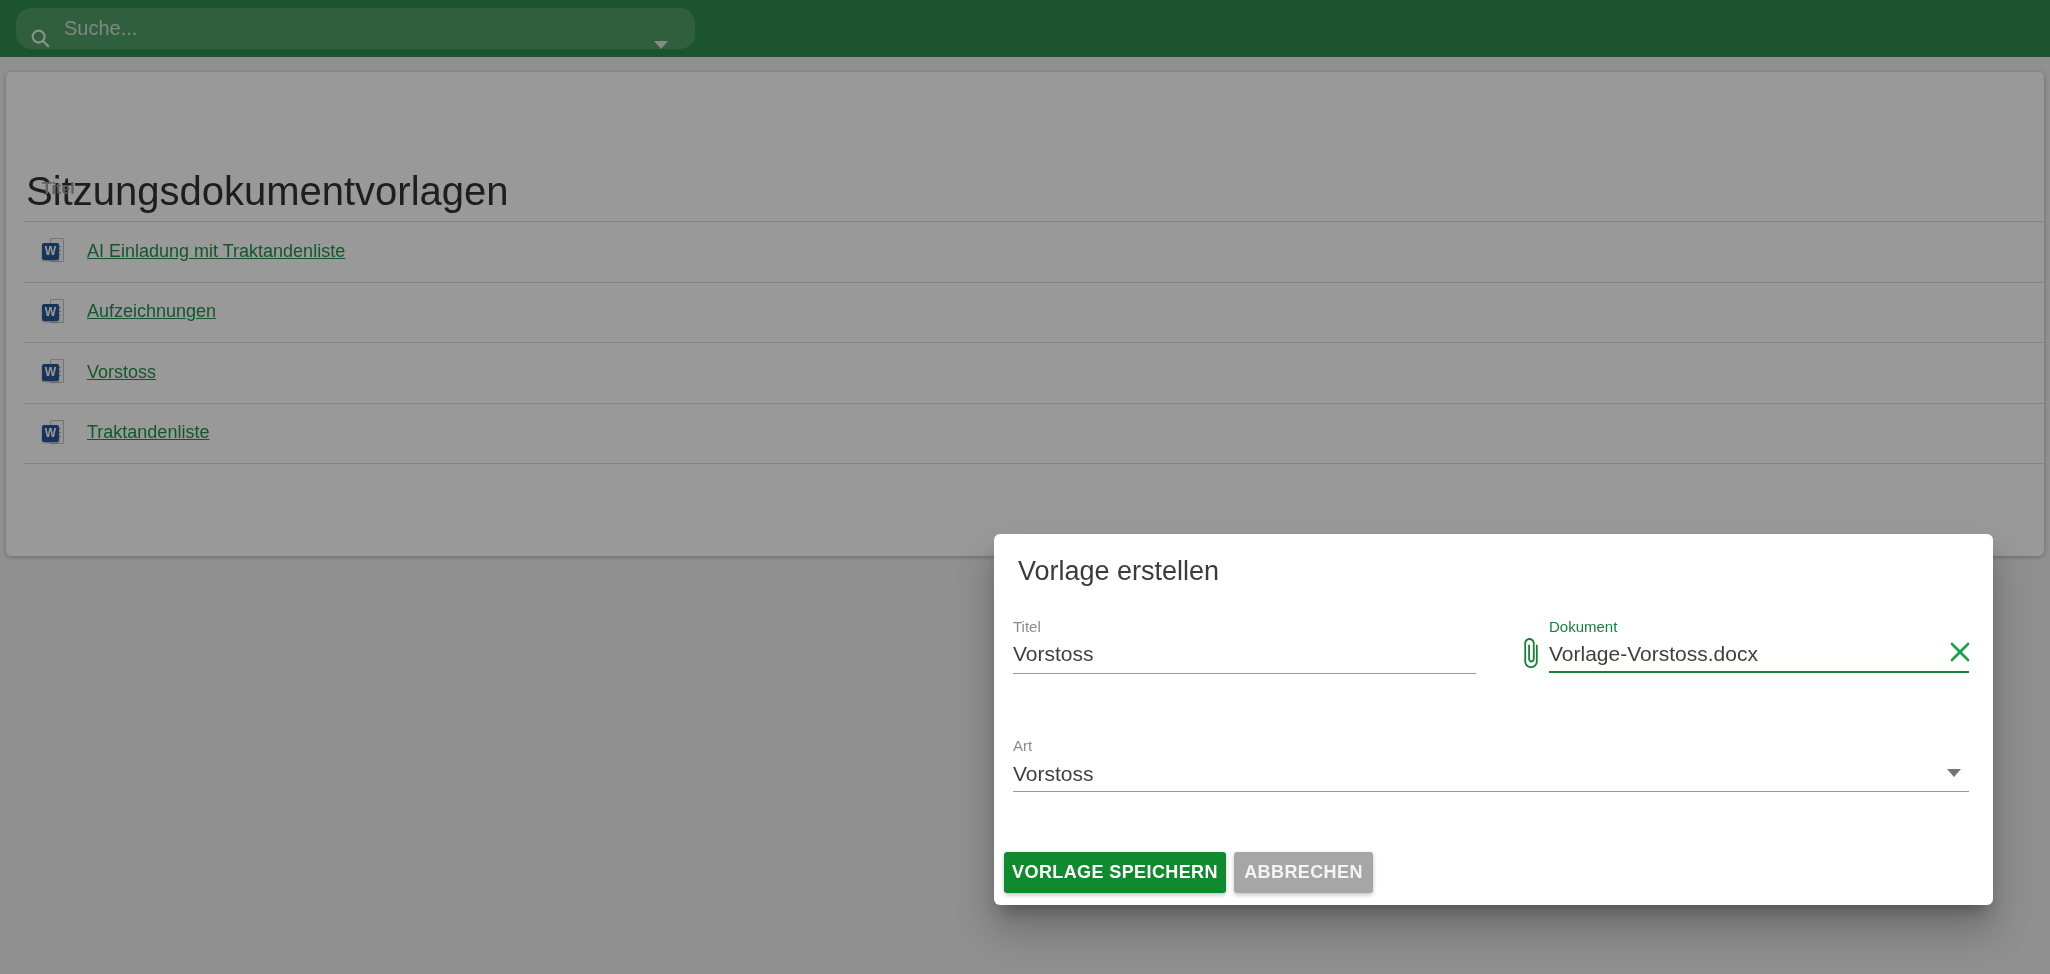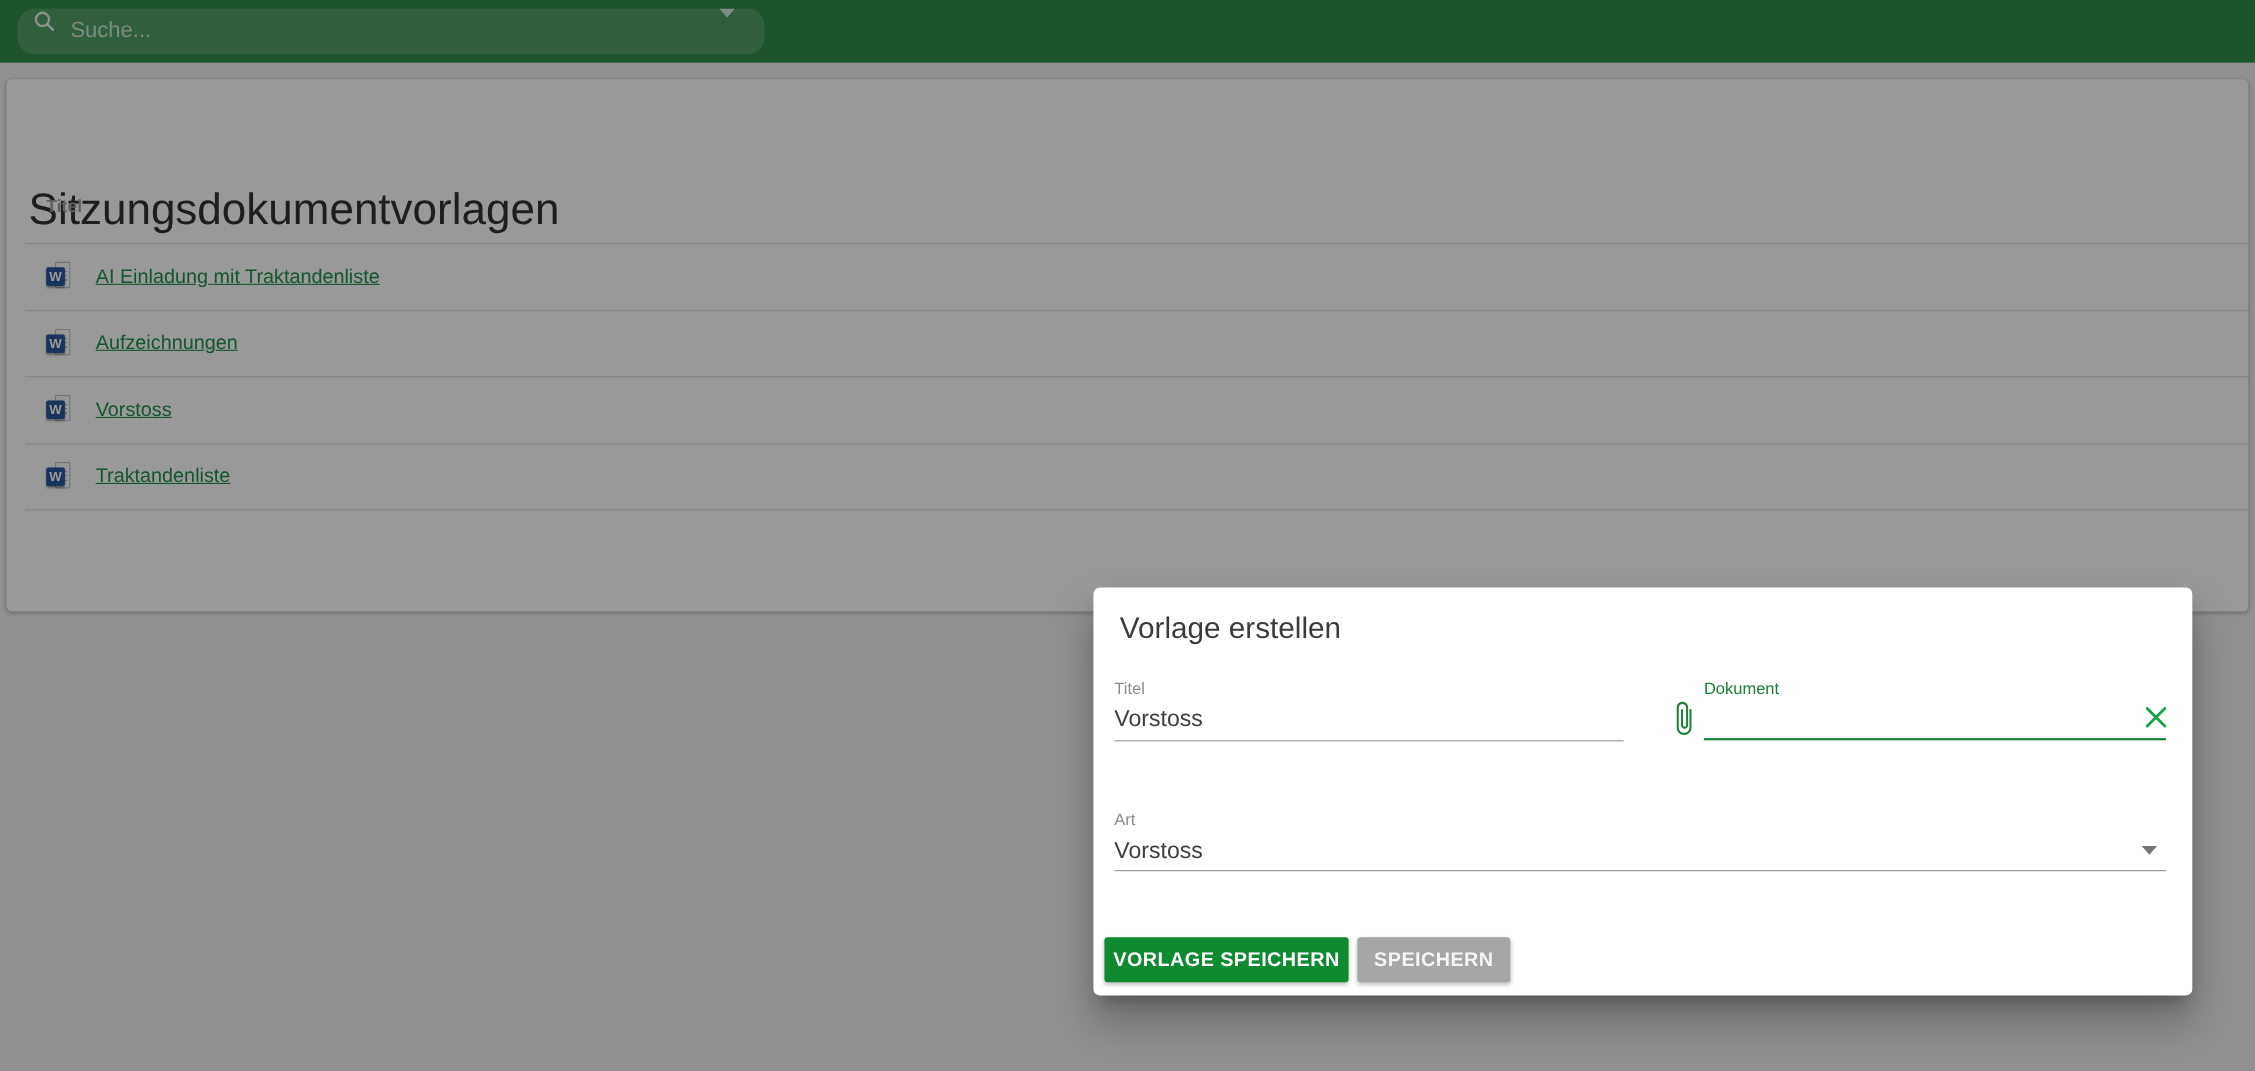--- a/index.html
+++ b/index.html
@@ -2,21 +2,21 @@
 <html style="--header-green: #2f8d4c; --accent-green: #188038; --button-green: #0f8a2f; --link-green: #23904c; --word-blue: #2b579a; --cancel-gray: #a6a6a6; --scrim: rgba(0,0,0,0.40);"><head>
 <meta charset="utf-8">
 <style>
   html,body{margin:0;padding:0;background:#444;}
   *{box-sizing:border-box;font-family:"Liberation Sans",sans-serif;}
   .screen{position:relative;width:2050px;height:974px;background:#f0f0f0;overflow:hidden;}
 
   
   .app-header{position:absolute;left:0;top:0;width:100%;height:57px;background:var(--header-green,#2f8d4c);}
   .search-box{position:absolute;left:16px;top:8px;width:679px;height:41px;border-radius:15px;
-    background:rgba(255,255,255,0.16);display:flex;align-items:flex-start;}
+    background:rgba(255,255,255,0.16);display:flex;align-items:flex-end;}
   .search-box svg{margin-left:13px;flex:0 0 auto;}
   .search-input{flex:1;background:transparent;border:none;outline:none;color:#fff;font-size:20px;padding:0 0 0 13px;height:100%;}
   .search-input::placeholder{color:rgba(255,255,255,0.72);}
   .search-caret{width:0;height:0;border-left:7px solid transparent;border-right:7px solid transparent;
     border-top:8px solid rgba(255,255,255,0.78);margin:0 27px 0 10px;cursor:pointer;}
 
   
   .card{position:absolute;left:6px;top:72px;width:2038px;height:484px;background:#ffffff;border-radius:5px;
     box-shadow:0 1px 4px rgba(0,0,0,0.28);padding-left:40px;}
   .page-title{position:absolute;left:20px;top:96px;font-size:40px;font-weight:400;color:#333333;margin:0;line-height:46px;}
@@ -126,30 +126,31 @@
       <label class="field-label">Titel</label>
       <input class="field-input" type="text" value="Vorstoss" style="">
     </div>
 
     <svg class="attach-icon" width="26" height="38" viewBox="0 0 24 34" fill="var(--accent-green,#188038)">
       <path d="M16.5 8.5v15.2c0 2.6-2 4.6-4.5 4.6s-4.5-2-4.5-4.6V7.2C7.5 5.4 8.9 4 10.6 4s3.1 1.4 3.1 3.2v14.4c0 .8-.6 1.4-1.3 1.4s-1.3-.6-1.3-1.4V8.5H9.4v13.1c0 1.8 1.4 3.2 3 3.2s3-1.4 3-3.2V7.2C15.4 4.4 13.3 2.2 10.6 2.2S5.8 4.4 5.8 7.2v16.5c0 3.5 2.7 6.3 6.2 6.3s6.2-2.8 6.2-6.3V8.5h-1.7z"></path>
     </svg>
 
     <div class="field f-dokument">
       <label class="field-label active">Dokument</label>
+      <input class="field-input" type="text" value="Vorlage-Vorstoss.docx" style="">
     </div>
 
     <svg class="clear-icon" width="24" height="24" viewBox="0 0 24 24" fill="none" stroke="#1aa24b" stroke-width="2.6" stroke-linecap="round">
       <line x1="4" y1="4" x2="20" y2="20"></line>
         <line x1="20" y1="4" x2="4" y2="20"></line>
     </svg>
 
     <div class="field f-art">
       <label class="field-label">Art</label>
       <span class="field-value">Vorstoss</span>
     </div>
     <span class="select-caret"></span>
 
     <button class="btn btn-save">VORLAGE SPEICHERN</button>
-    <button class="btn btn-cancel">SPEICHERN</button>
+    <button class="btn btn-cancel">ABBRECHEN</button>
   </section>
 
 </div>
 
 </body></html>

